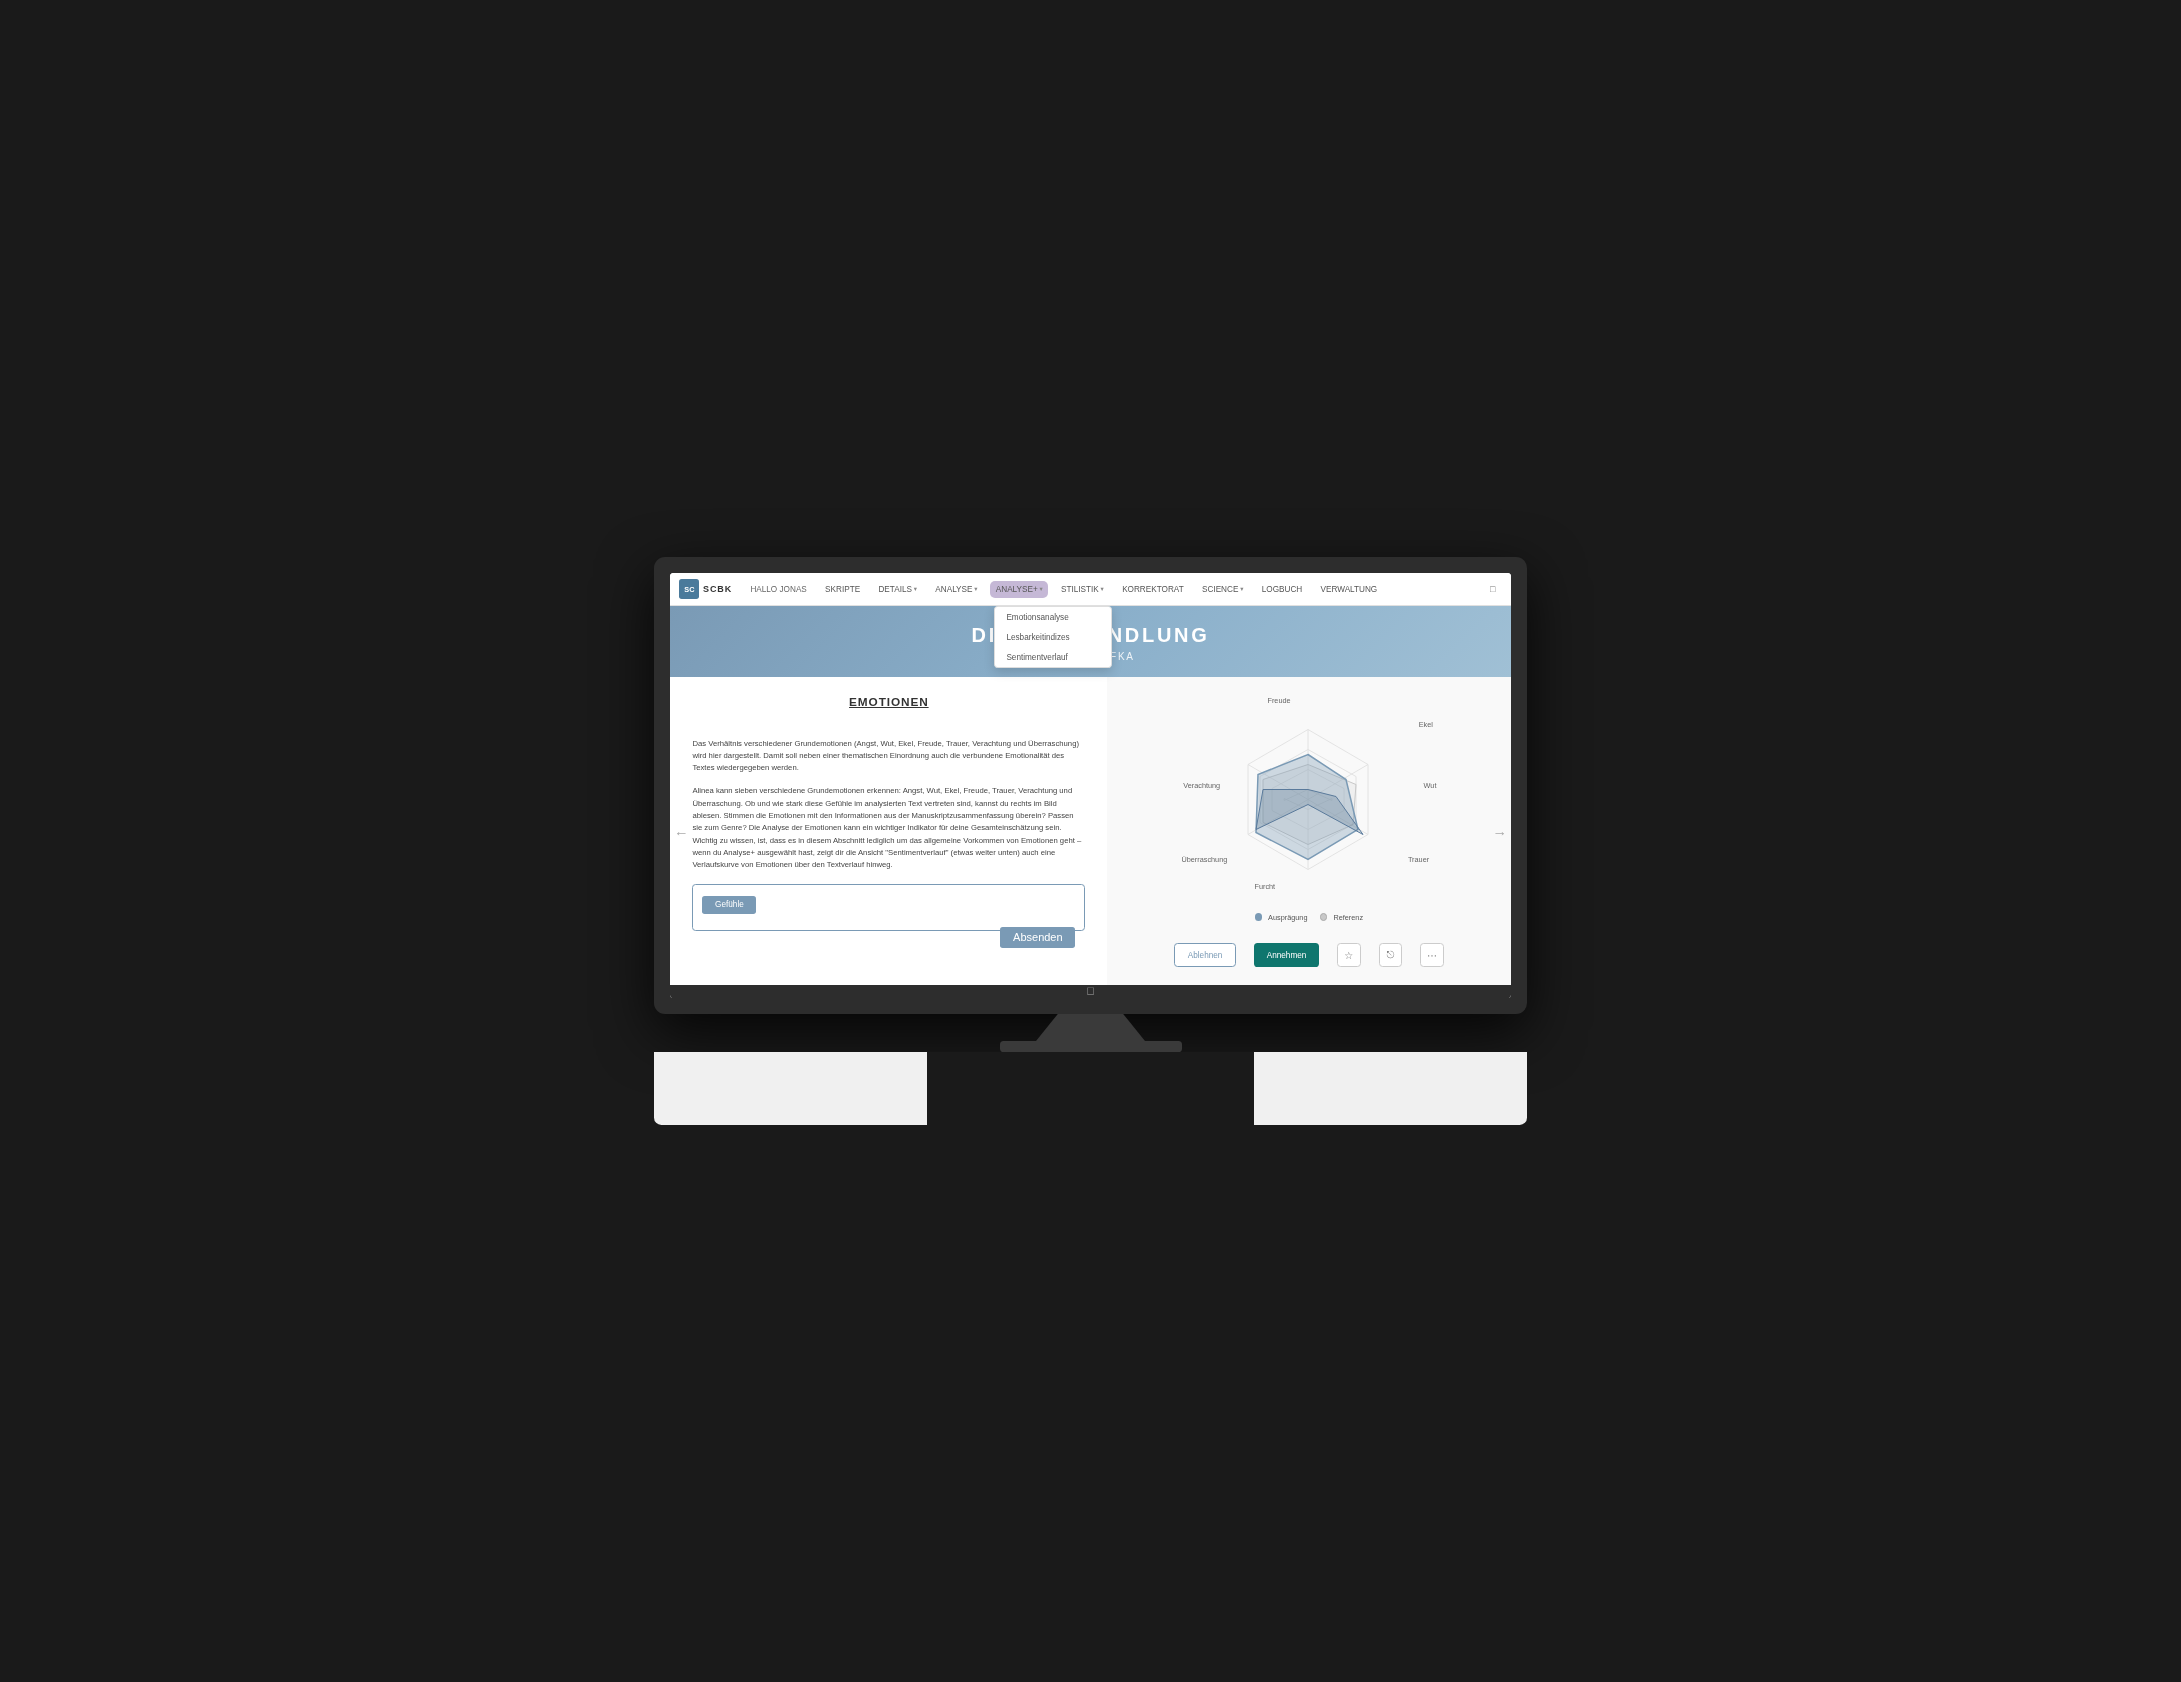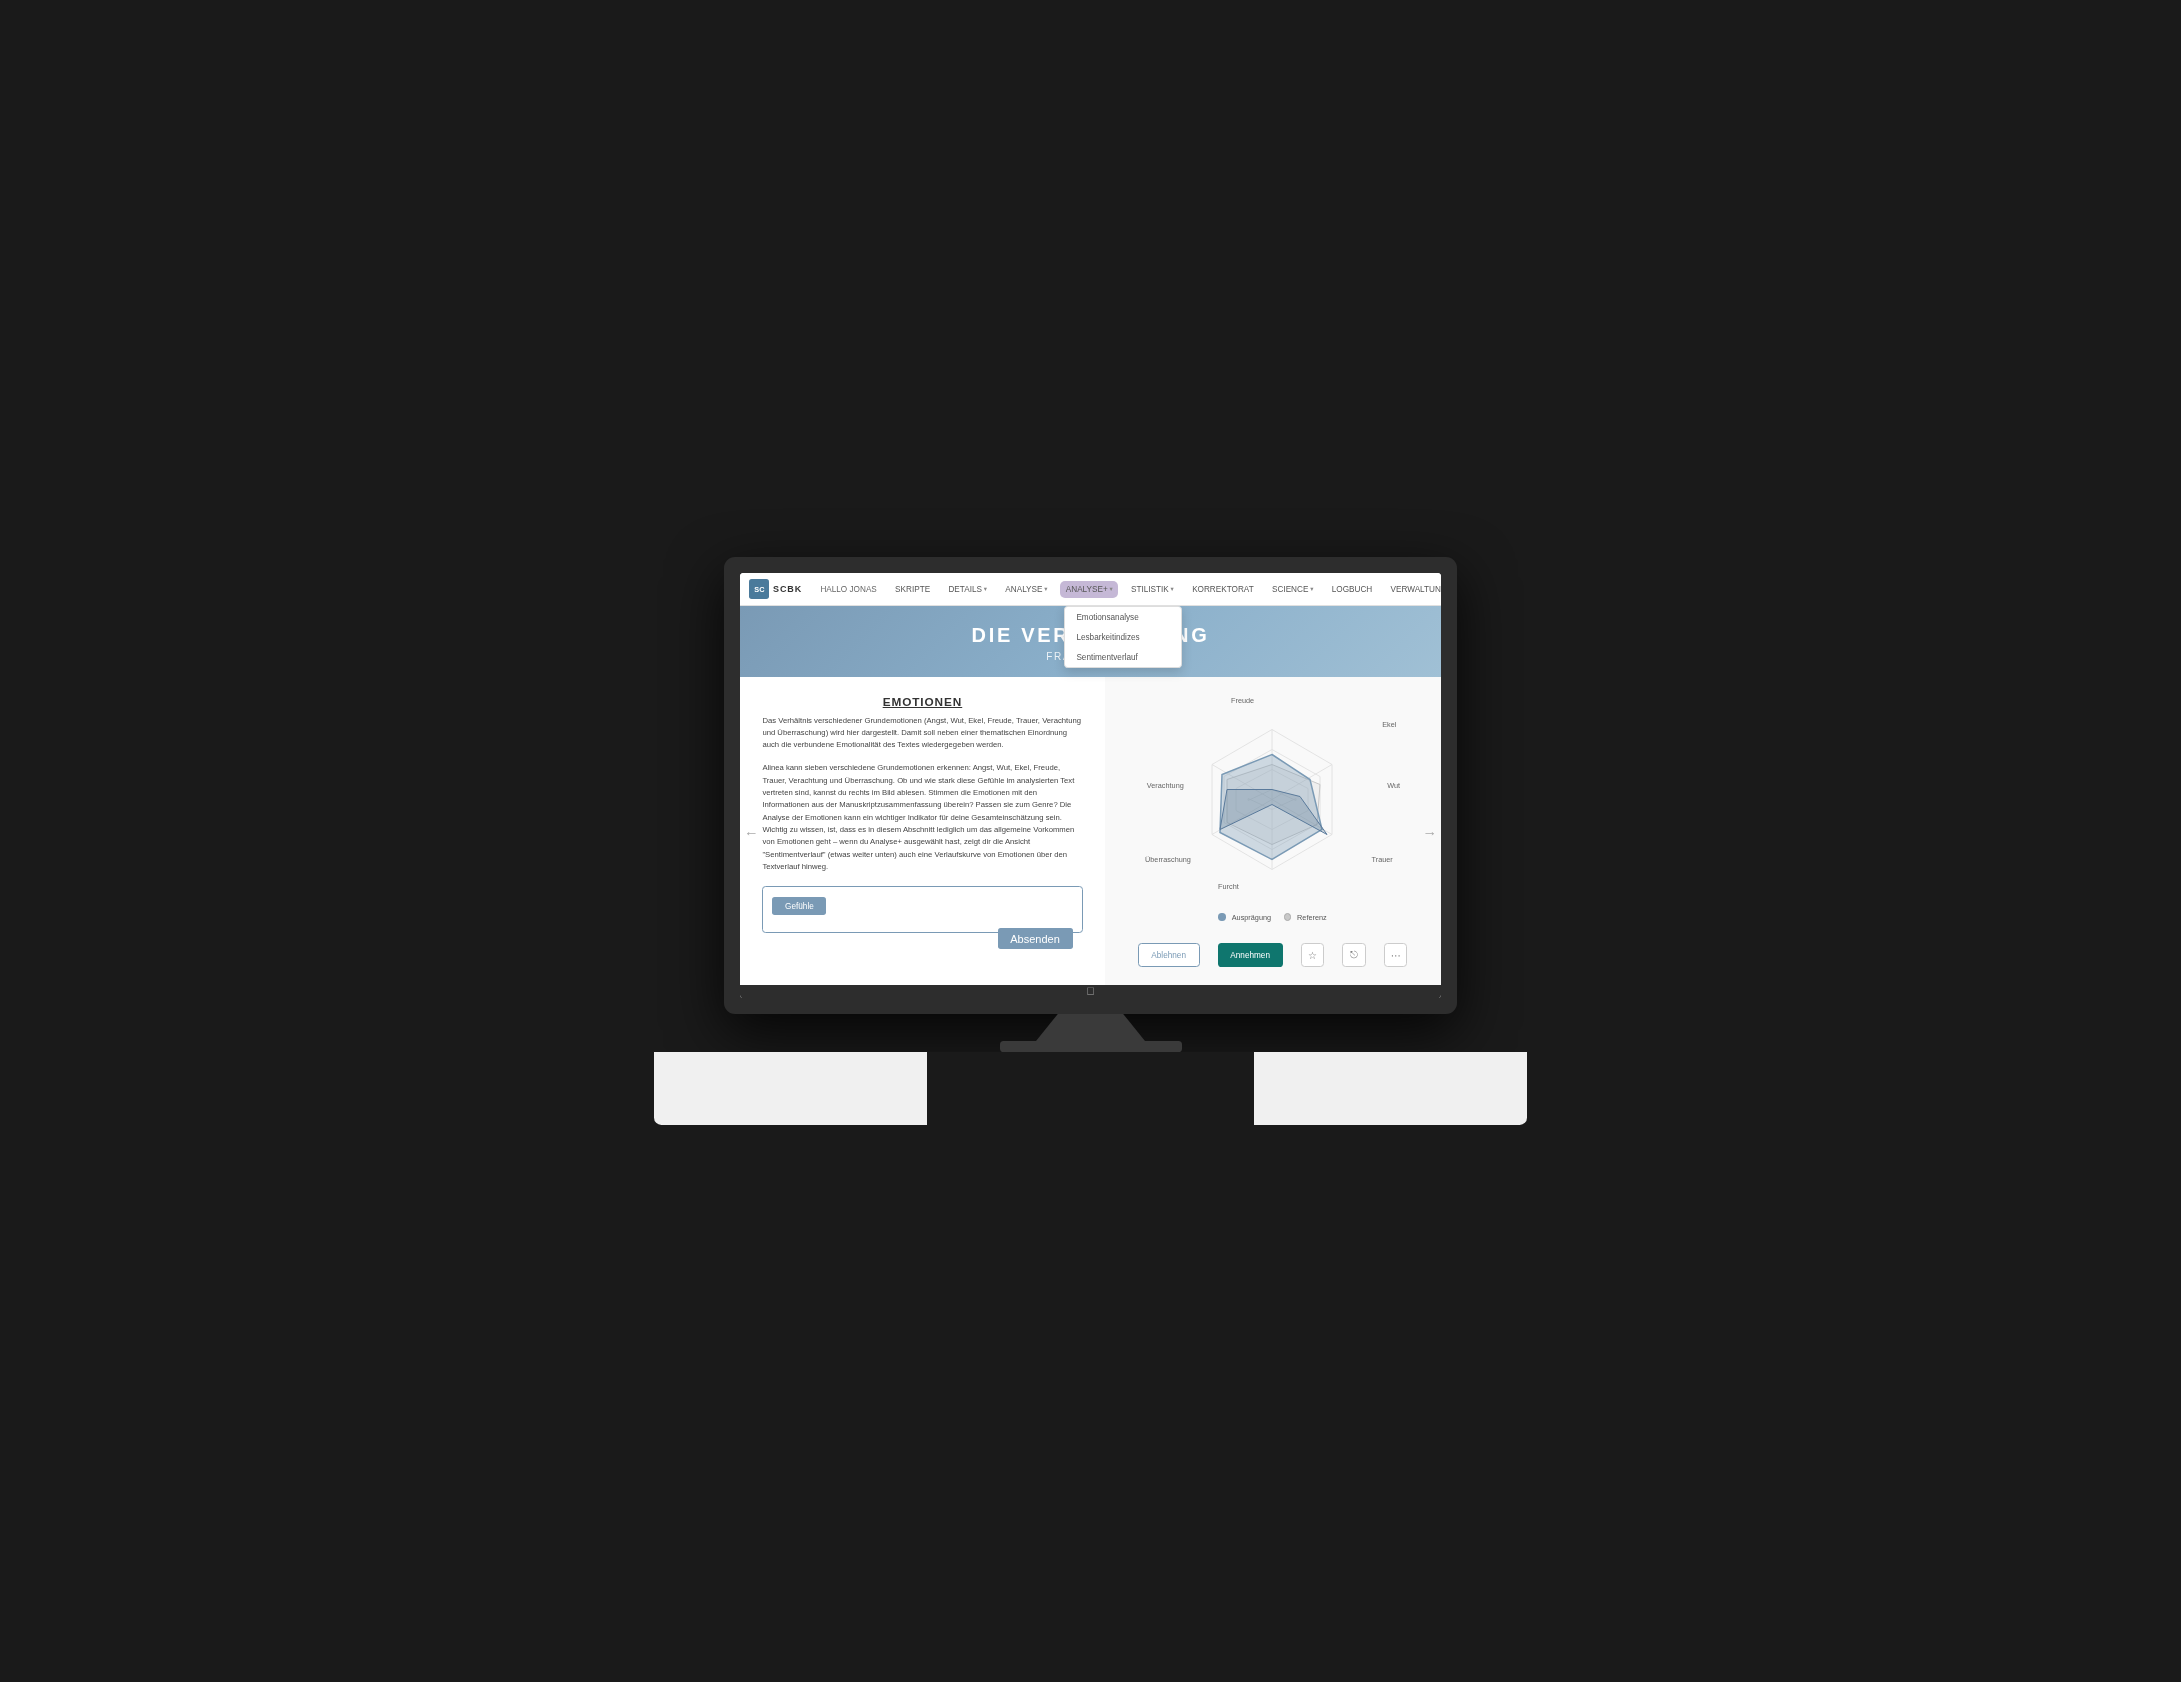--- a/index.html
+++ b/index.html
@@ -15,21 +15,21 @@
     .monitor-wrapper {
       display: flex;
       flex-direction: column;
       align-items: center;
     }
 
     .monitor-screen {
       background: #2d2d2d;
       border-radius: 11px;
       padding: 16.4px;
-      width: 733px;
+      width: 873px;
       box-shadow: 0 18px 55px rgba(0,0,0,0.8);
     }
 
     .screen-inner {
       background: #fff;
       border-radius: 3.6px;
       overflow: hidden;
       position: relative;
     }
 
@@ -191,21 +191,21 @@
       color: #aaa;
       cursor: pointer;
     }
 
     .section-title {
       text-align: center;
       font-size: 11.8px;
       font-weight: bold;
       text-decoration: underline;
       color: #333;
-      margin-bottom: 6px;
+      margin-bottom: 29px;
       letter-spacing: 0.9px;
     }
 
     .description-text {
       font-size: 7.7px;
       line-height: 1.6;
       color: #444;
       margin-bottom: 11px;
     }
 

